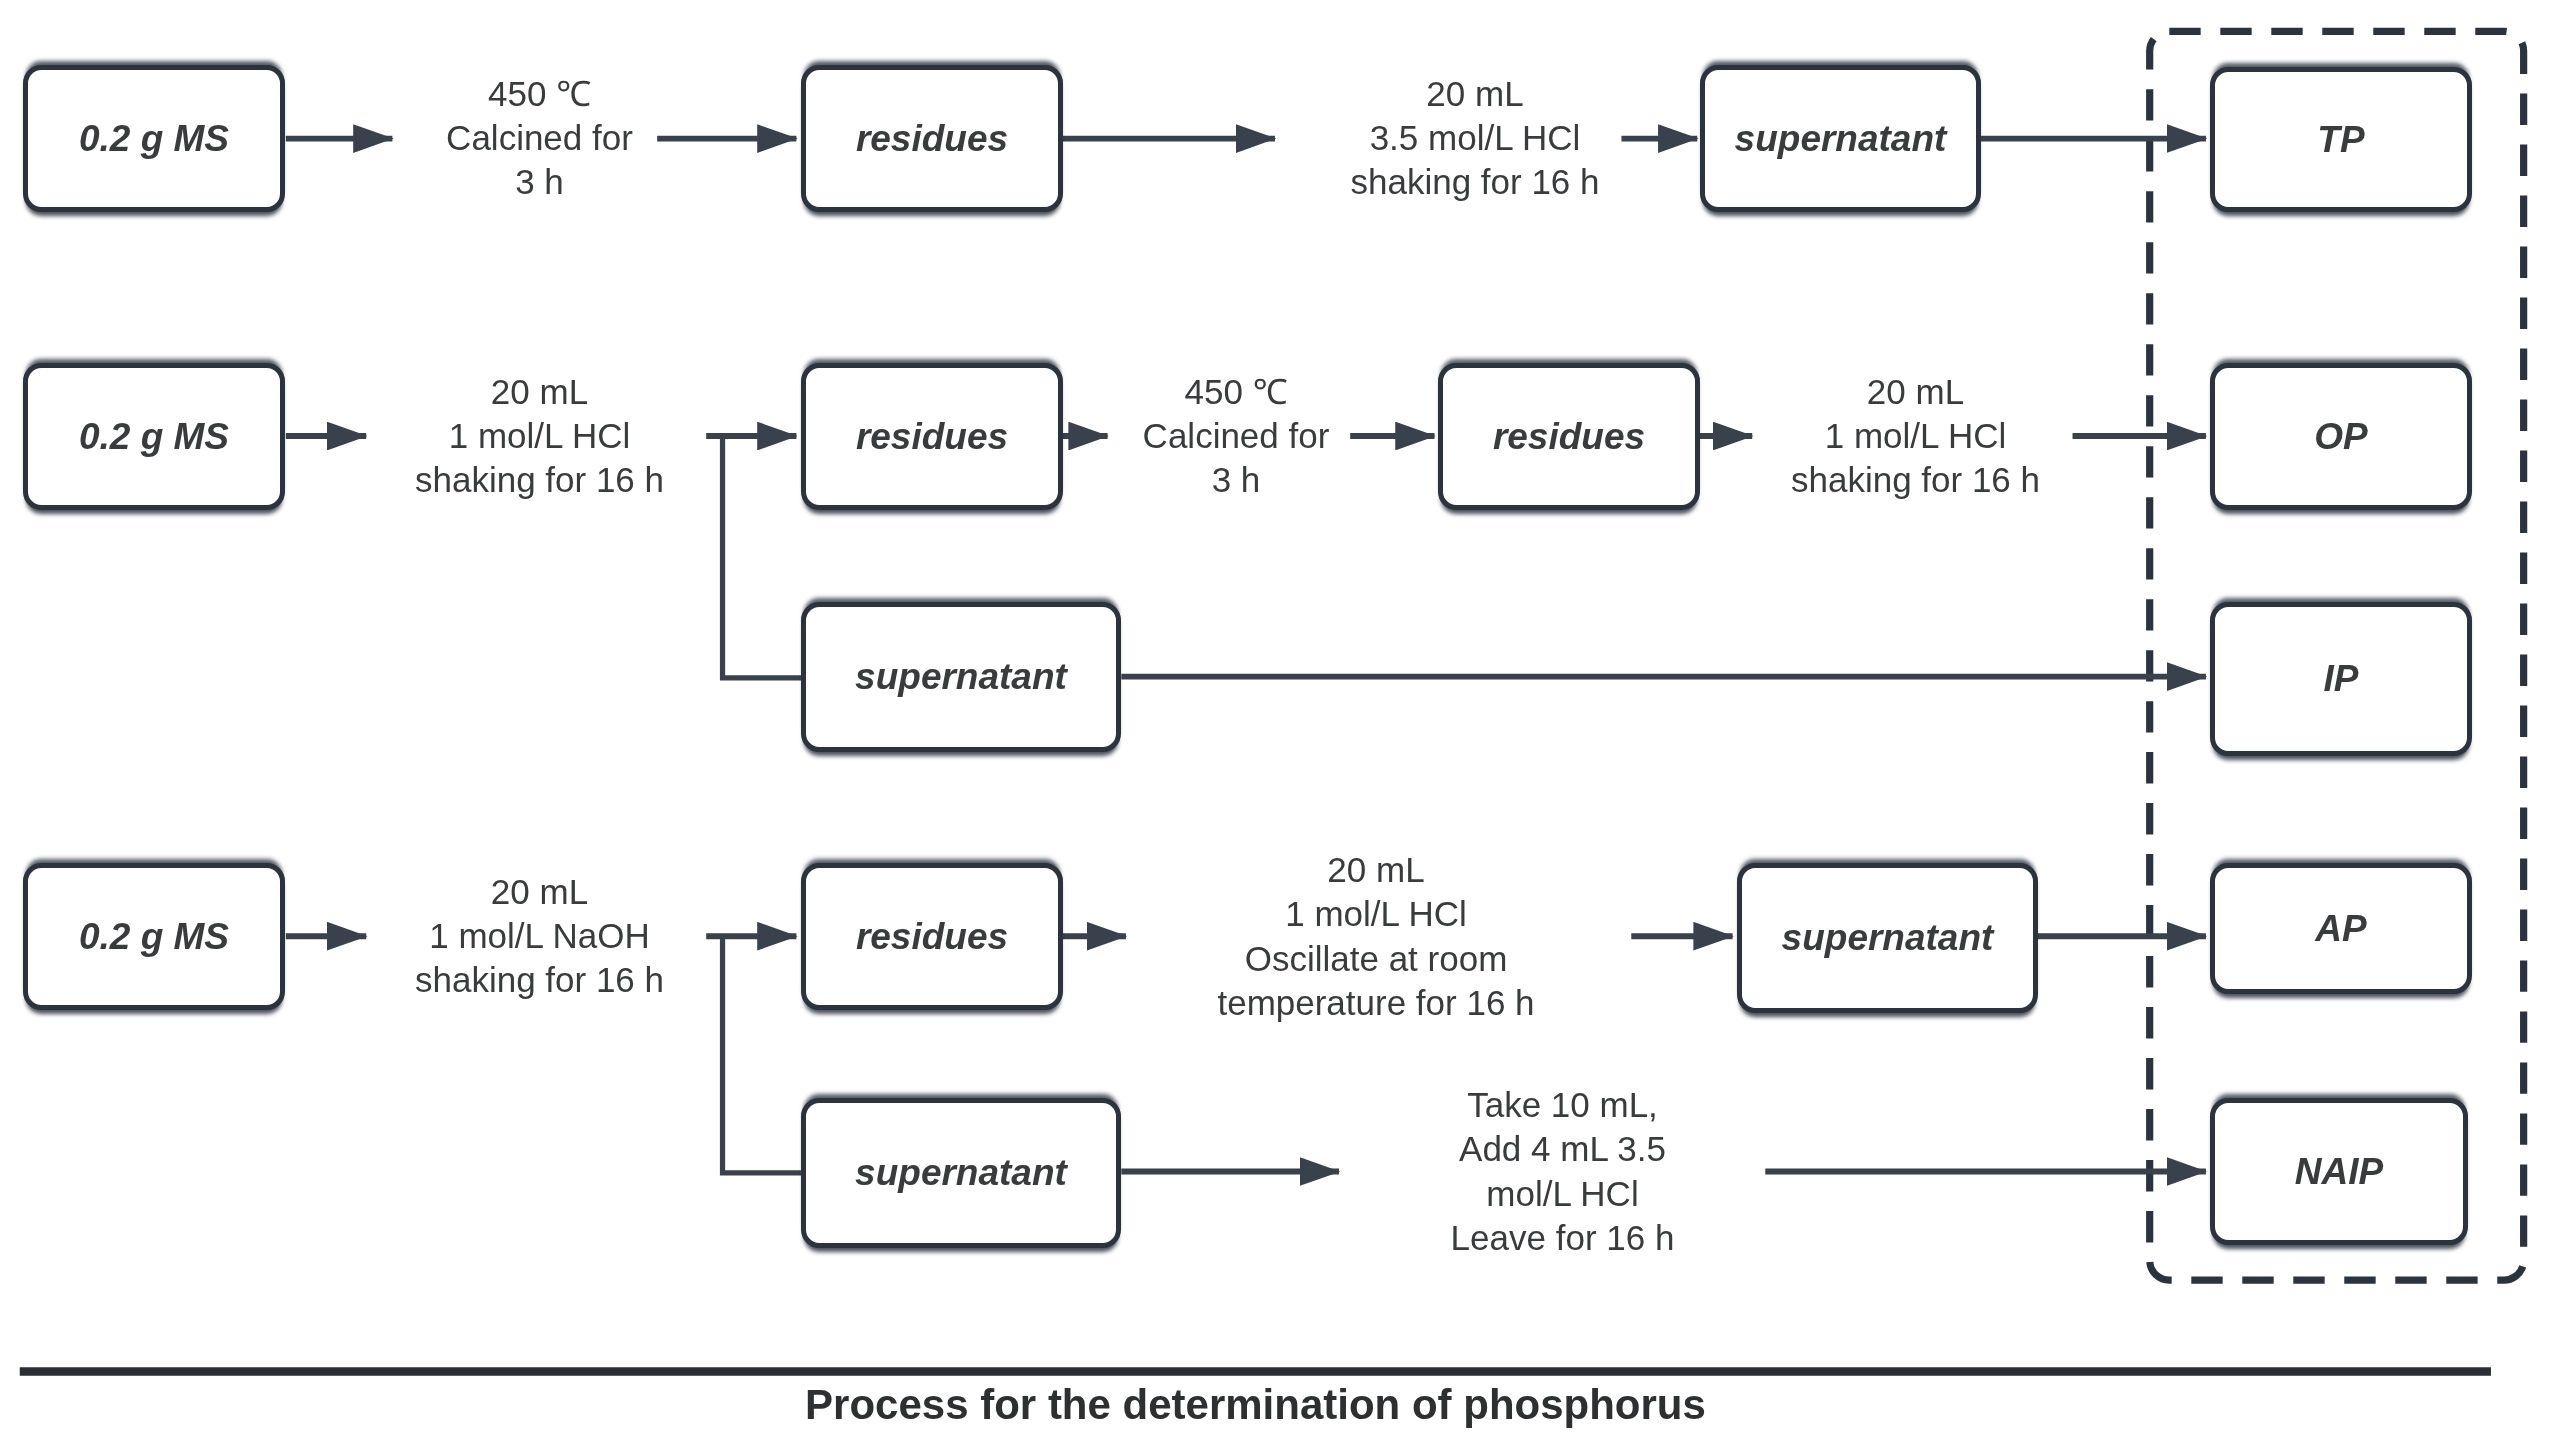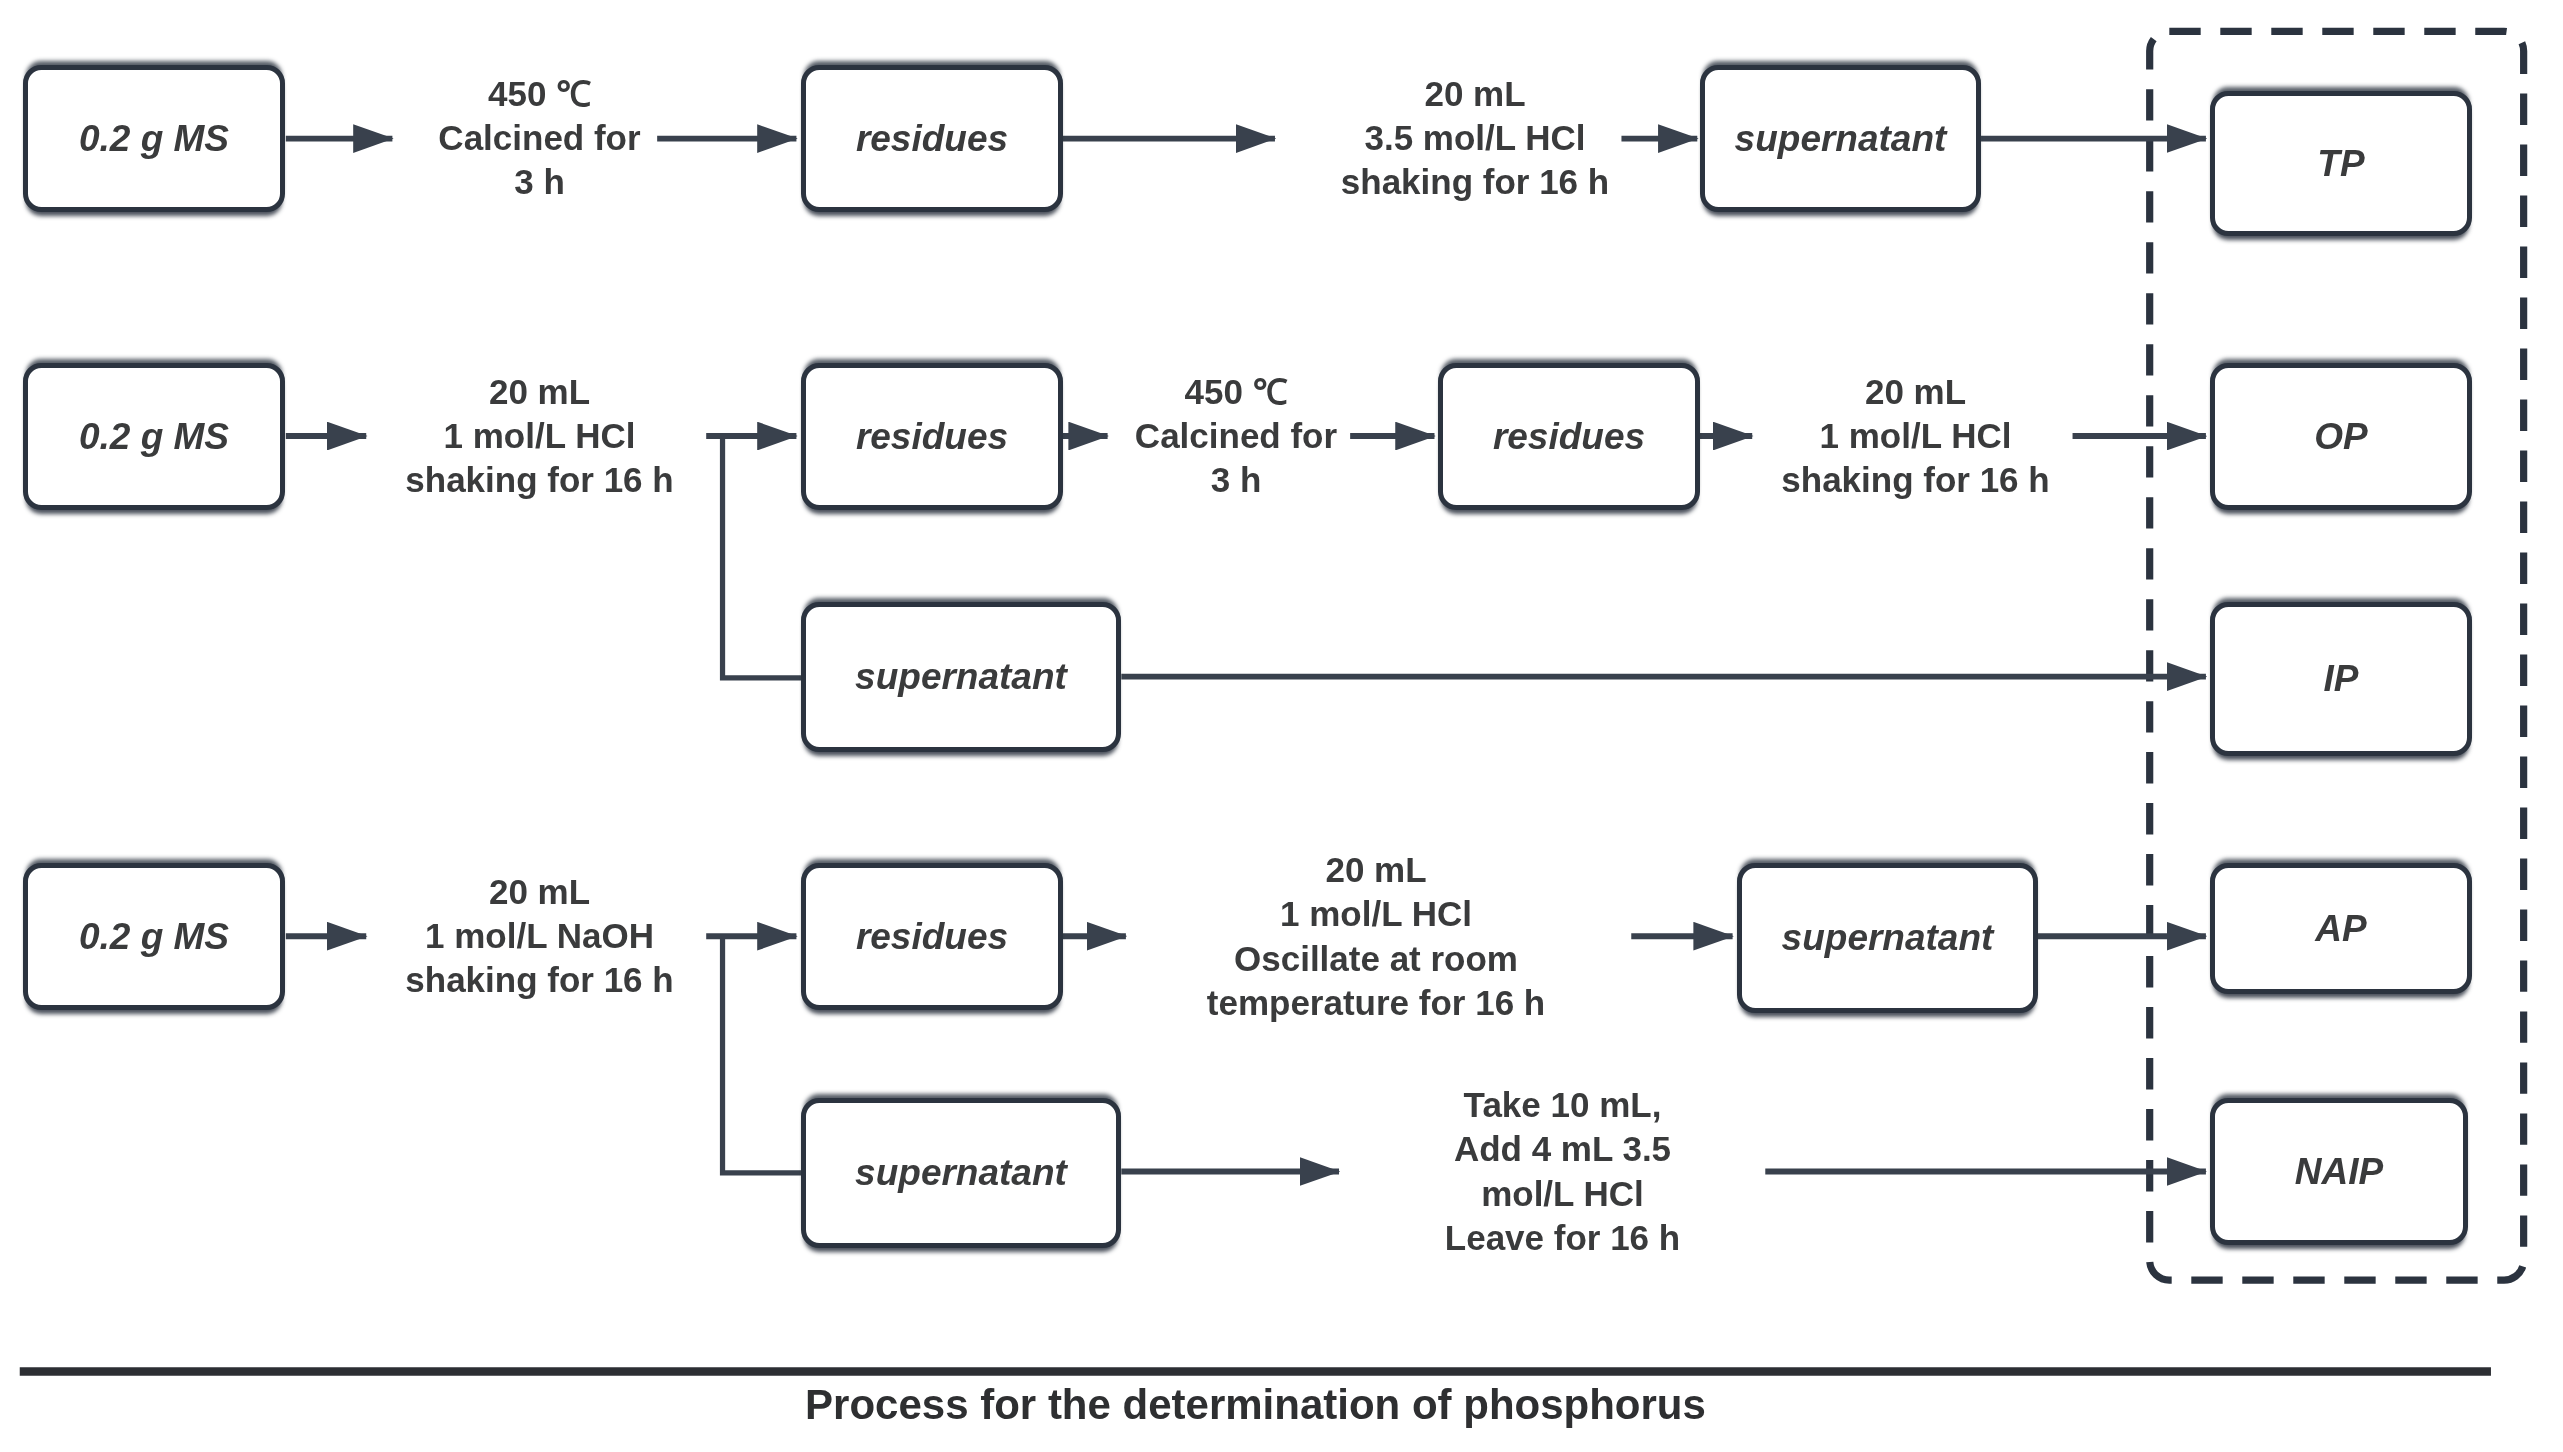--- a/index.html
+++ b/index.html
@@ -20,21 +20,21 @@
     display:flex;align-items:center;justify-content:center;
     font-weight:700;font-size:37px;color:#3a3b3c;
     box-shadow:0 7.2px 4.6px -3.3px rgba(43,51,63,.85), 0 -6.5px 4.6px -3.3px rgba(43,51,63,.8);
     text-align:center;
     font-style:italic;
   }
   .step{
     position:absolute;
     display:flex;align-items:center;justify-content:center;
     text-align:center;
-    font-weight:700;font-size:35px;line-height:1.26;color:#3a3b3c;
+    font-weight:400;font-size:35px;line-height:1.26;color:#3a3b3c;
     white-space:pre-line;
   }
   .caption{
     position:absolute;left:0;top:1381px;width:2511px;
     text-align:center;
     font-weight:700;font-size:42px;color:#2e2f31;
   }
 </style>
 </head>
 <body>
@@ -79,21 +79,21 @@
 
   <div class="node" style="left:23px;top:65px;width:262px;height:147px;">0.2 g MS</div>
   <div class="step" style="left:376px;top:63px;width:327px;height:150px;">450 ℃
 Calcined for
 3 h</div>
   <div class="node" style="left:801px;top:65px;width:262px;height:147px;">residues</div>
   <div class="step" style="left:1282px;top:63px;width:386px;height:150px;">20 mL
 3.5 mol/L HCl
 shaking for 16 h</div>
   <div class="node" style="left:1700px;top:65px;width:281px;height:147px;">supernatant</div>
-  <div class="node" style="left:2210px;top:67px;width:262px;height:145px;margin-top:24px;">TP</div>
+  <div class="node" style="left:2210px;top:67px;width:262px;height:145px;">TP</div>
 
   <div class="node" style="left:23px;top:363px;width:262px;height:147px;">0.2 g MS</div>
   <div class="step" style="left:376px;top:361px;width:327px;height:150px;">20 mL
 1 mol/L HCl
 shaking for 16 h</div>
   <div class="node" style="left:801px;top:363px;width:262px;height:147px;">residues</div>
   <div class="step" style="left:1112px;top:361px;width:248px;height:150px;">450 ℃
 Calcined for
 3 h</div>
   <div class="node" style="left:1438px;top:363px;width:262px;height:147px;">residues</div>

